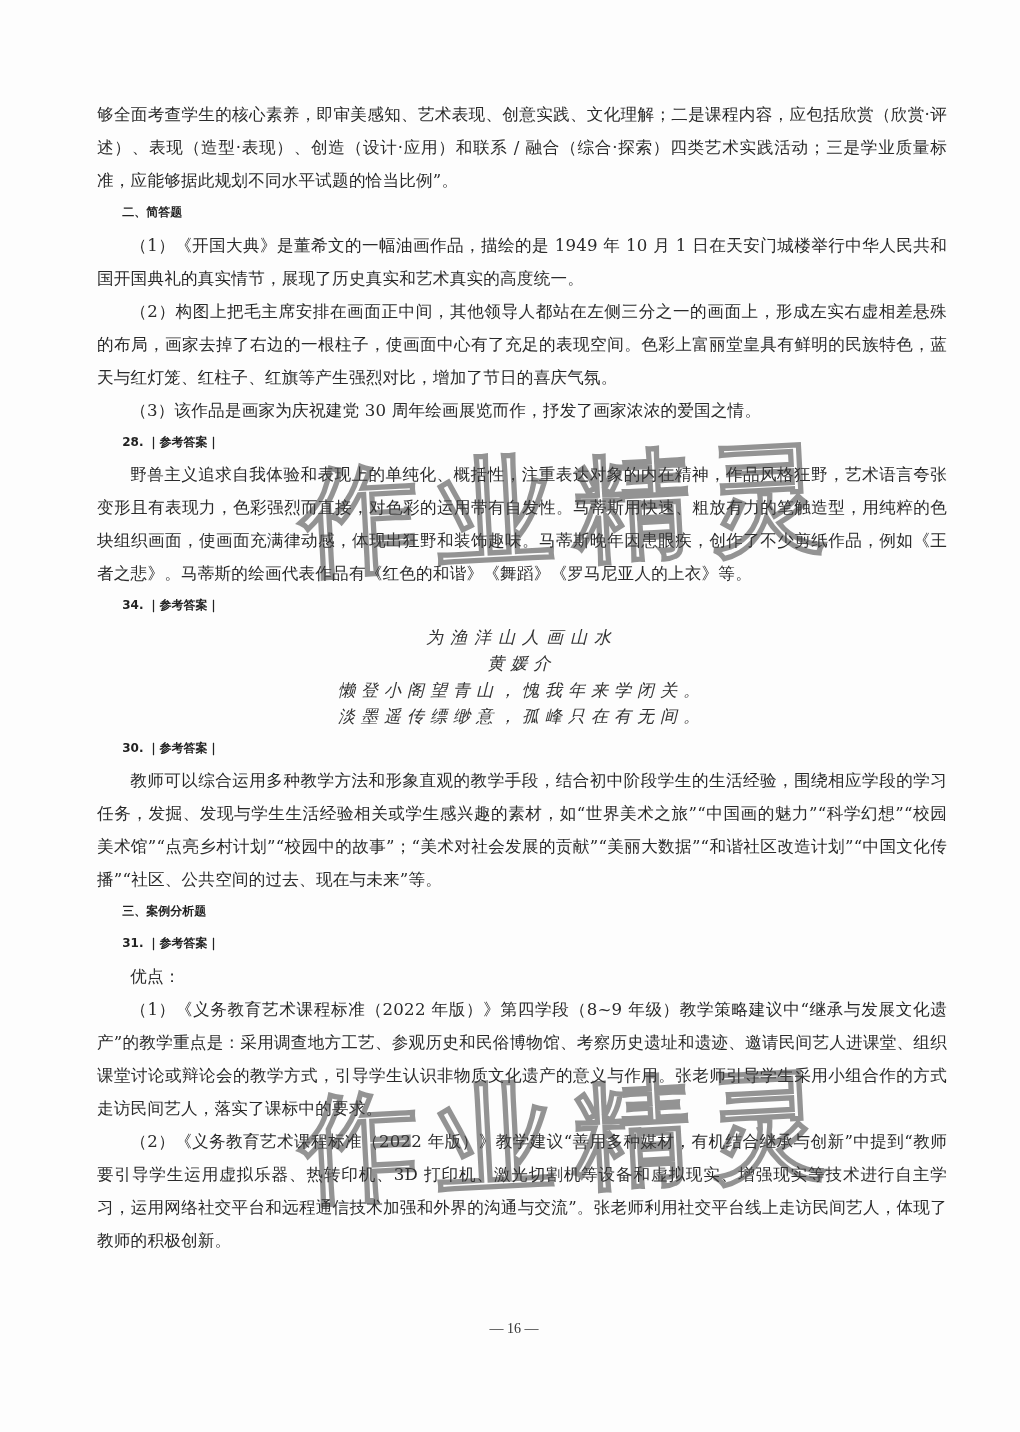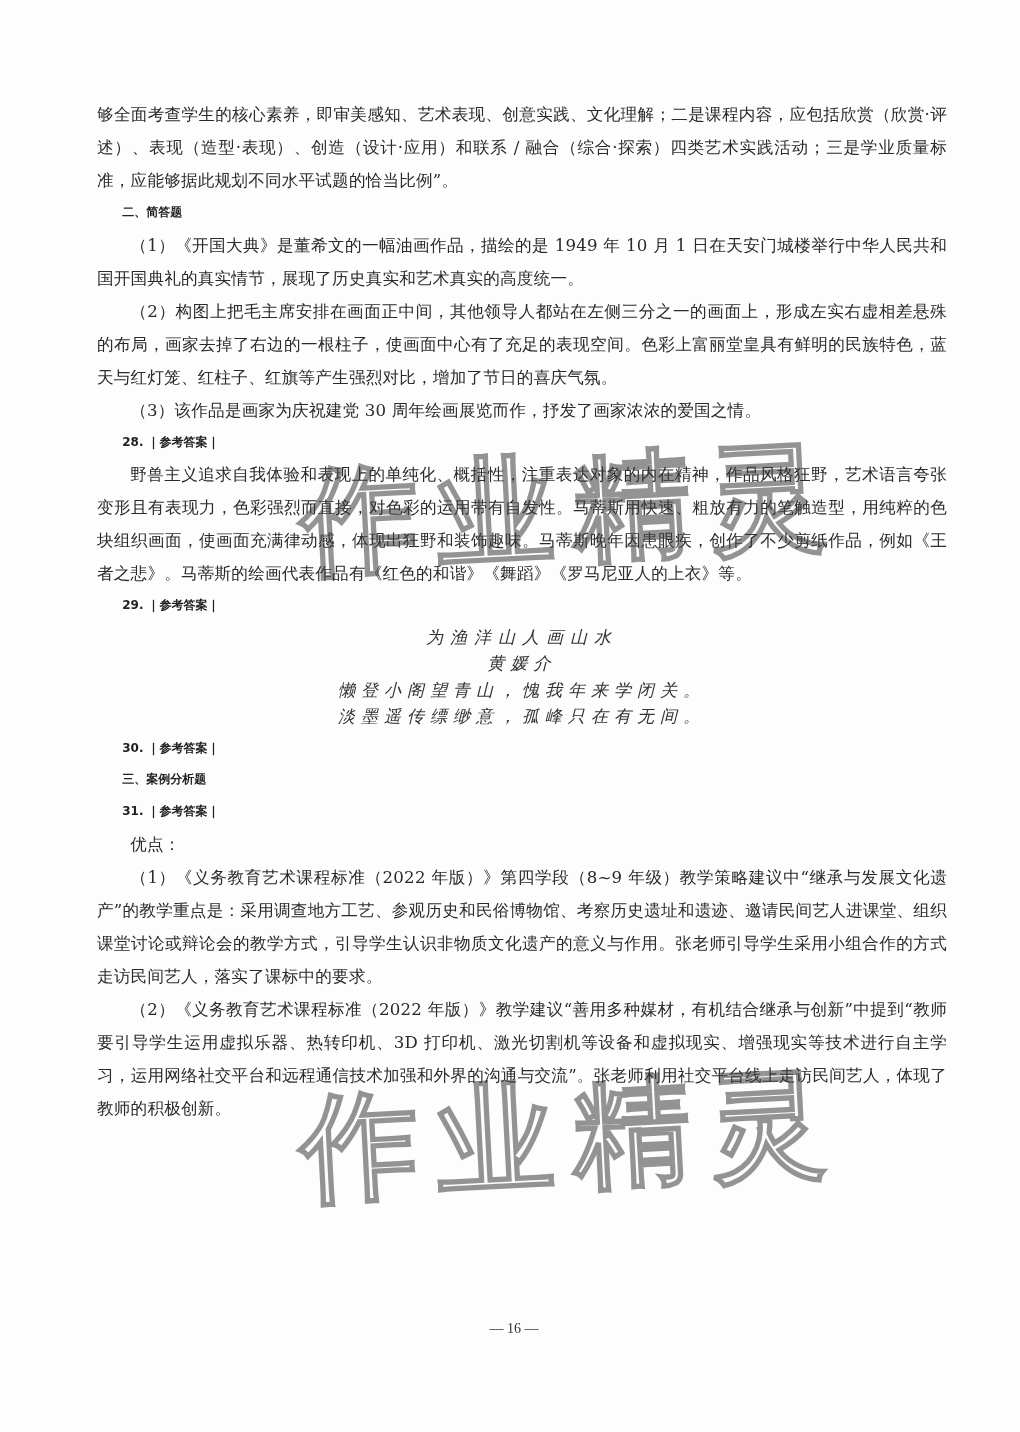--- a/index.html
+++ b/index.html
@@ -34,29 +34,30 @@
 
     <p class="h">二、简答题</p>
 
     <p class="p indent">（1）《开国大典》是董希文的一幅油画作品，描绘的是 1949 年 10 月 1 日在天安门城楼举行中华人民共和国开国典礼的真实情节，展现了历史真实和艺术真实的高度统一。</p>
     <p class="p indent">（2）构图上把毛主席安排在画面正中间，其他领导人都站在左侧三分之一的画面上，形成左实右虚相差悬殊的布局，画家去掉了右边的一根柱子，使画面中心有了充足的表现空间。色彩上富丽堂皇具有鲜明的民族特色，蓝天与红灯笼、红柱子、红旗等产生强烈对比，增加了节日的喜庆气氛。</p>
     <p class="p indent">（3）该作品是画家为庆祝建党 30 周年绘画展览而作，抒发了画家浓浓的爱国之情。</p>
 
     <p class="h">28. ｜参考答案｜</p>
     <p class="p indent">野兽主义追求自我体验和表现上的单纯化、概括性，注重表达对象的内在精神，作品风格狂野，艺术语言夸张变形且有表现力，色彩强烈而直接，对色彩的运用带有自发性。马蒂斯用快速、粗放有力的笔触造型，用纯粹的色块组织画面，使画面充满律动感，体现出狂野和装饰趣味。马蒂斯晚年因患眼疾，创作了不少剪纸作品，例如《王者之悲》。马蒂斯的绘画代表作品有《红色的和谐》《舞蹈》《罗马尼亚人的上衣》等。</p>
 
-    <p class="h">29. ｜参考答案｜</p>
+    <p class="h">34. ｜参考答案｜</p>
     <div class="poem">
       <div class="ptitle">为渔洋山人画山水</div>
       <div>黄媛介</div>
       <div>懒登小阁望青山，愧我年来学闭关。</div>
       <div>淡墨遥传缥缈意，孤峰只在有无间。</div>
     </div>
 
     <p class="h">30. ｜参考答案｜</p>
+    <p class="p indent">教师可以综合运用多种教学方法和形象直观的教学手段，结合初中阶段学生的生活经验，围绕相应学段的学习任务，发掘、发现与学生生活经验相关或学生感兴趣的素材，如“世界美术之旅”“中国画的魅力”“科学幻想”“校园美术馆”“点亮乡村计划”“校园中的故事”；“美术对社会发展的贡献”“美丽大数据”“和谐社区改造计划”“中国文化传播”“社区、公共空间的过去、现在与未来”等。</p>
 
     <p class="h">三、案例分析题</p>
 
     <p class="h">31. ｜参考答案｜</p>
     <p class="p indent">优点：</p>
     <p class="p indent">（1）《义务教育艺术课程标准（2022 年版）》第四学段（8~9 年级）教学策略建议中“继承与发展文化遗产”的教学重点是：采用调查地方工艺、参观历史和民俗博物馆、考察历史遗址和遗迹、邀请民间艺人进课堂、组织课堂讨论或辩论会的教学方式，引导学生认识非物质文化遗产的意义与作用。张老师引导学生采用小组合作的方式走访民间艺人，落实了课标中的要求。</p>
     <p class="p indent">（2）《义务教育艺术课程标准（2022 年版）》教学建议“善用多种媒材，有机结合继承与创新”中提到“教师要引导学生运用虚拟乐器、热转印机、3D 打印机、激光切割机等设备和虚拟现实、增强现实等技术进行自主学习，运用网络社交平台和远程通信技术加强和外界的沟通与交流”。张老师利用社交平台线上走访民间艺人，体现了教师的积极创新。</p>
   </div>
 
   <div class="wm wm1">作业精灵</div>

